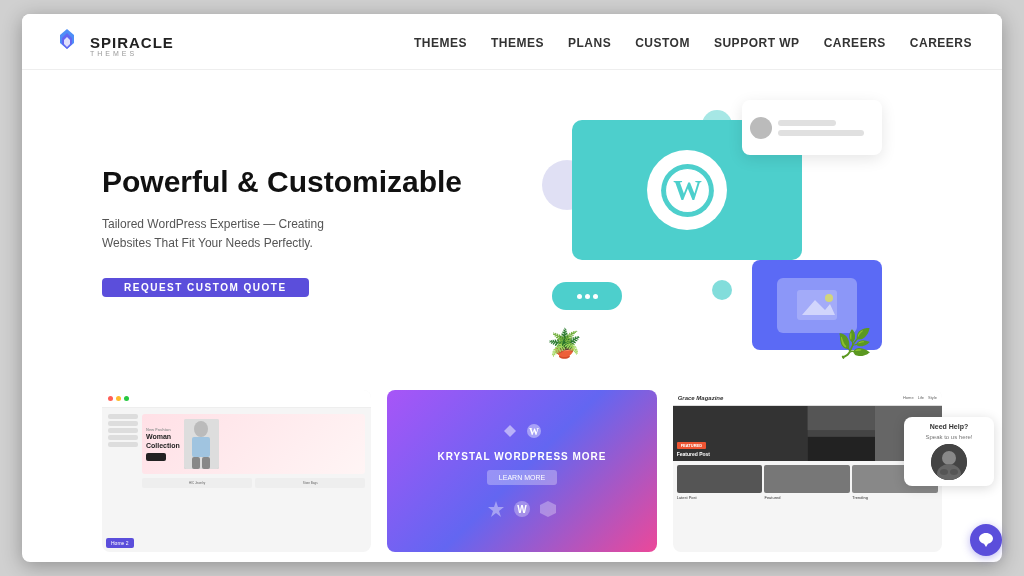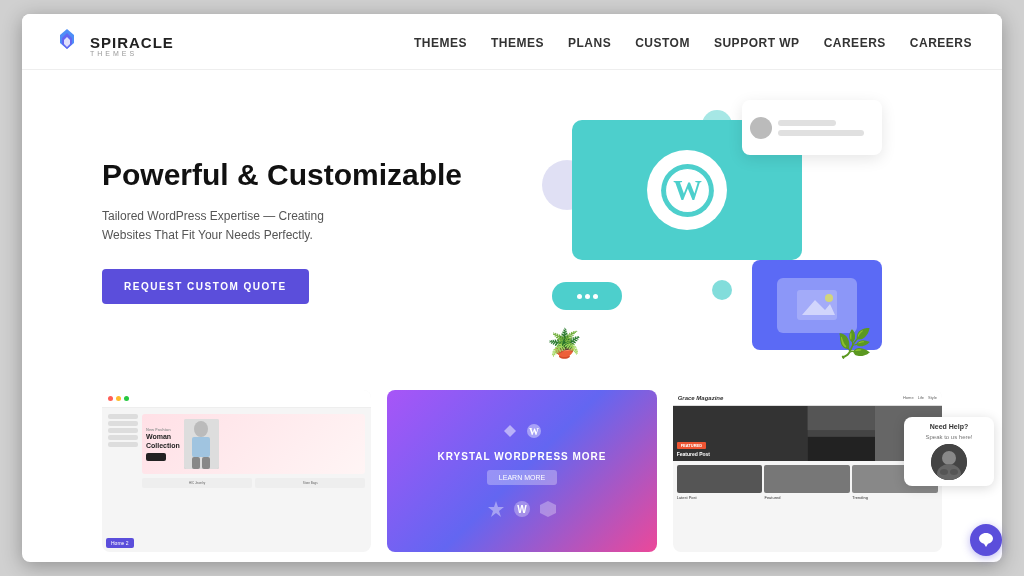--- a/index.html
+++ b/index.html
@@ -103,21 +103,21 @@
       font-size: 12px;
       color: #555;
       line-height: 1.6;
       margin-bottom: 24px;
       max-width: 270px;
     }
     .cta-button {
       background: #5b4edb;
       color: #fff;
       border: none;
-      padding: 12px 22px;
+      padding: 4px 22px;
       font-size: 10px;
       font-weight: 700;
       letter-spacing: 1.5px;
       border-radius: 4px;
       cursor: pointer;
     }
     
     .hero-illustration {
       flex: 1;
       display: flex;

